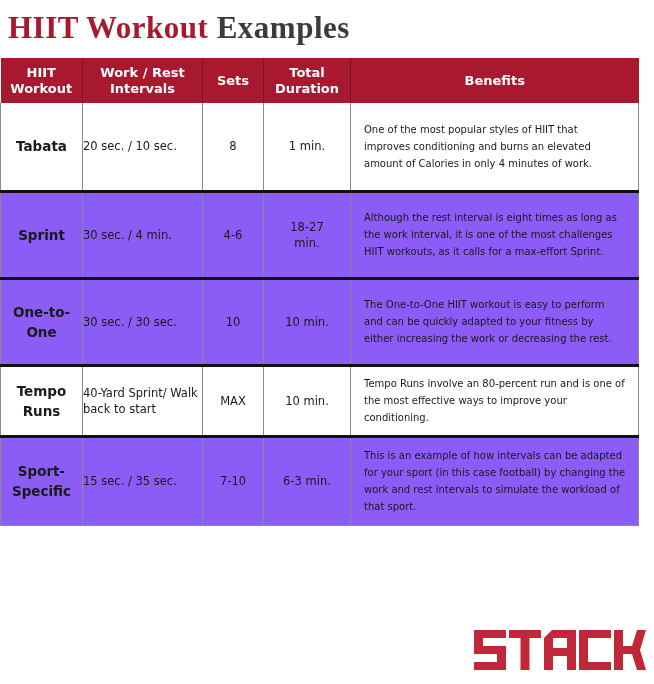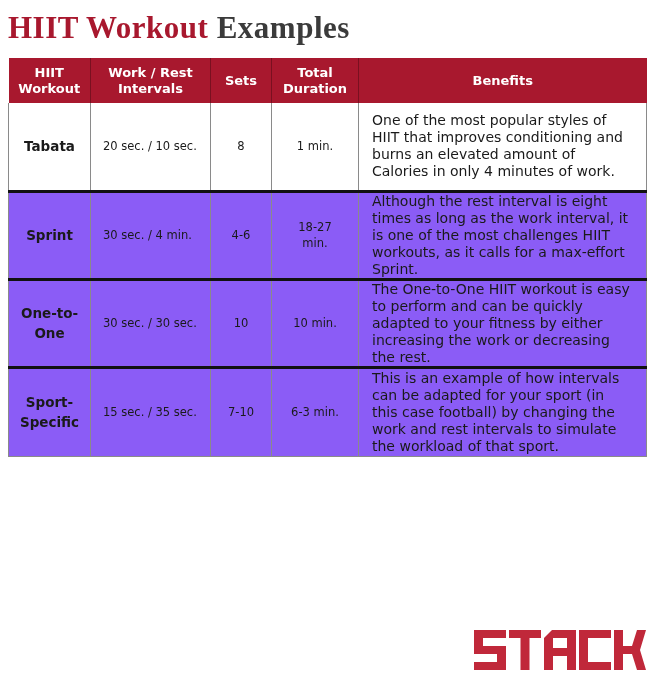--- a/index.html
+++ b/index.html
@@ -1,26 +1,26 @@
 <!DOCTYPE html>
 <html><head>
 <meta charset="utf-8">
 <style>
   html, body { margin:0; padding:0; background:#ffffff; }
   body { width:654px; height:684px; position:relative; overflow:hidden; font-family:"DejaVu Sans", sans-serif; }
   .title { position:absolute; left:8px; top:8px; height:40px; font-family:Liberation Serif, serif; font-weight:bold; font-size:31px; letter-spacing:0.5px; white-space:nowrap; line-height:40px; }
   .title .t1 { color:#a8182e; }
   .title .t2 { color:#3b3b3b; }
-  table { position:absolute; left:8px; top:58px; width:638px; border-collapse:collapse; table-layout:fixed; }
+  table { position:absolute; left:0; top:58px; width:638px; border-collapse:collapse; table-layout:fixed; }
   th { background:#a8182e; color:#ffffff; font-family:"DejaVu Sans", sans-serif; font-weight:bold; font-size:13px; line-height:16px; height:45px; padding:0 2px; border-right:1px solid #7a1020; text-align:center; vertical-align:middle; }
   th:last-child { border-right:none;margin-top:48px; }
-  td { border-left:1px solid #8a8a8a; border-right:1px solid #8a8a8a; font-family:"DejaVu Sans", sans-serif; font-size:11.5px; line-height:16px; color:#1a1a1a; vertical-align:middle; padding:0 12px; }
+  td { border-left:1px solid #8a8a8a; border-right:1px solid #8a8a8a; font-family:"DejaVu Sans", sans-serif; font-size:11.5px; line-height:16px; color:#1a1a1a; vertical-align:middle; padding:0 0; }
   td.c { text-align:center; }
   td.name { text-align:center; font-weight:bold; font-size:13.5px; line-height:20px; padding:0 6px; }
-  td.benefit { font-size:14px; line-height:17px; padding:0 12px 0 13px; }
+  td.benefit { font-size:10px; line-height:17px; padding:0 12px 0 13px; }
   tr.odd td { background:#ffffff; }
   tr.even td { background:#8b5cf6; }
   tr.row { border-top:3px solid #111111; }
   tr.row.first { border-top:none; }
   tr.last td { border-bottom:1px solid #8a8a8a; }
   .logo { position:absolute; left:474px; top:630px; width:172px; height:40px; }
 </style>
 </head>
 <body>
 
@@ -61,20 +61,27 @@
       <td class="c" style="padding:4px 18px">18-27 min.</td>
       <td class="benefit">Although the rest interval is eight times as long as the work interval, it is one of the most challenges HIIT workouts, as it calls for a max-effort Sprint.</td>
     </tr>
     <tr class="row even" style="height:87px">
       <td class="name"><span>One-to-</span><br><span>One</span></td>
       <td>30 sec. / 30 sec.</td>
       <td class="c">10</td>
       <td class="c">10 min.</td>
       <td class="benefit">The One-to-One HIIT workout is easy to perform and can be quickly adapted to your fitness by either increasing the work or decreasing the rest.</td>
     </tr>
+    <tr class="row odd" style="height:71px">
+      <td class="name"><span>Tempo</span><br><span>Runs</span></td>
+      <td>40-Yard Sprint/ Walk back to start</td>
+      <td class="c">MAX</td>
+      <td class="c">10 min.</td>
+      <td class="benefit">Tempo Runs involve an 80-percent run and is one of the most effective ways to improve your conditioning.</td>
+    </tr>
     <tr class="row even last" style="height:89px">
       <td class="name"><span>Sport-</span><br><span>Specific</span></td>
       <td>15 sec. / 35 sec.</td>
       <td class="c">7-10</td>
       <td class="c">6-3 min.</td>
       <td class="benefit">This is an example of how intervals can be adapted for your sport (in this case football) by changing the work and rest intervals to simulate the workload of that sport.</td>
     </tr>
   </tbody>
 </table>
 

